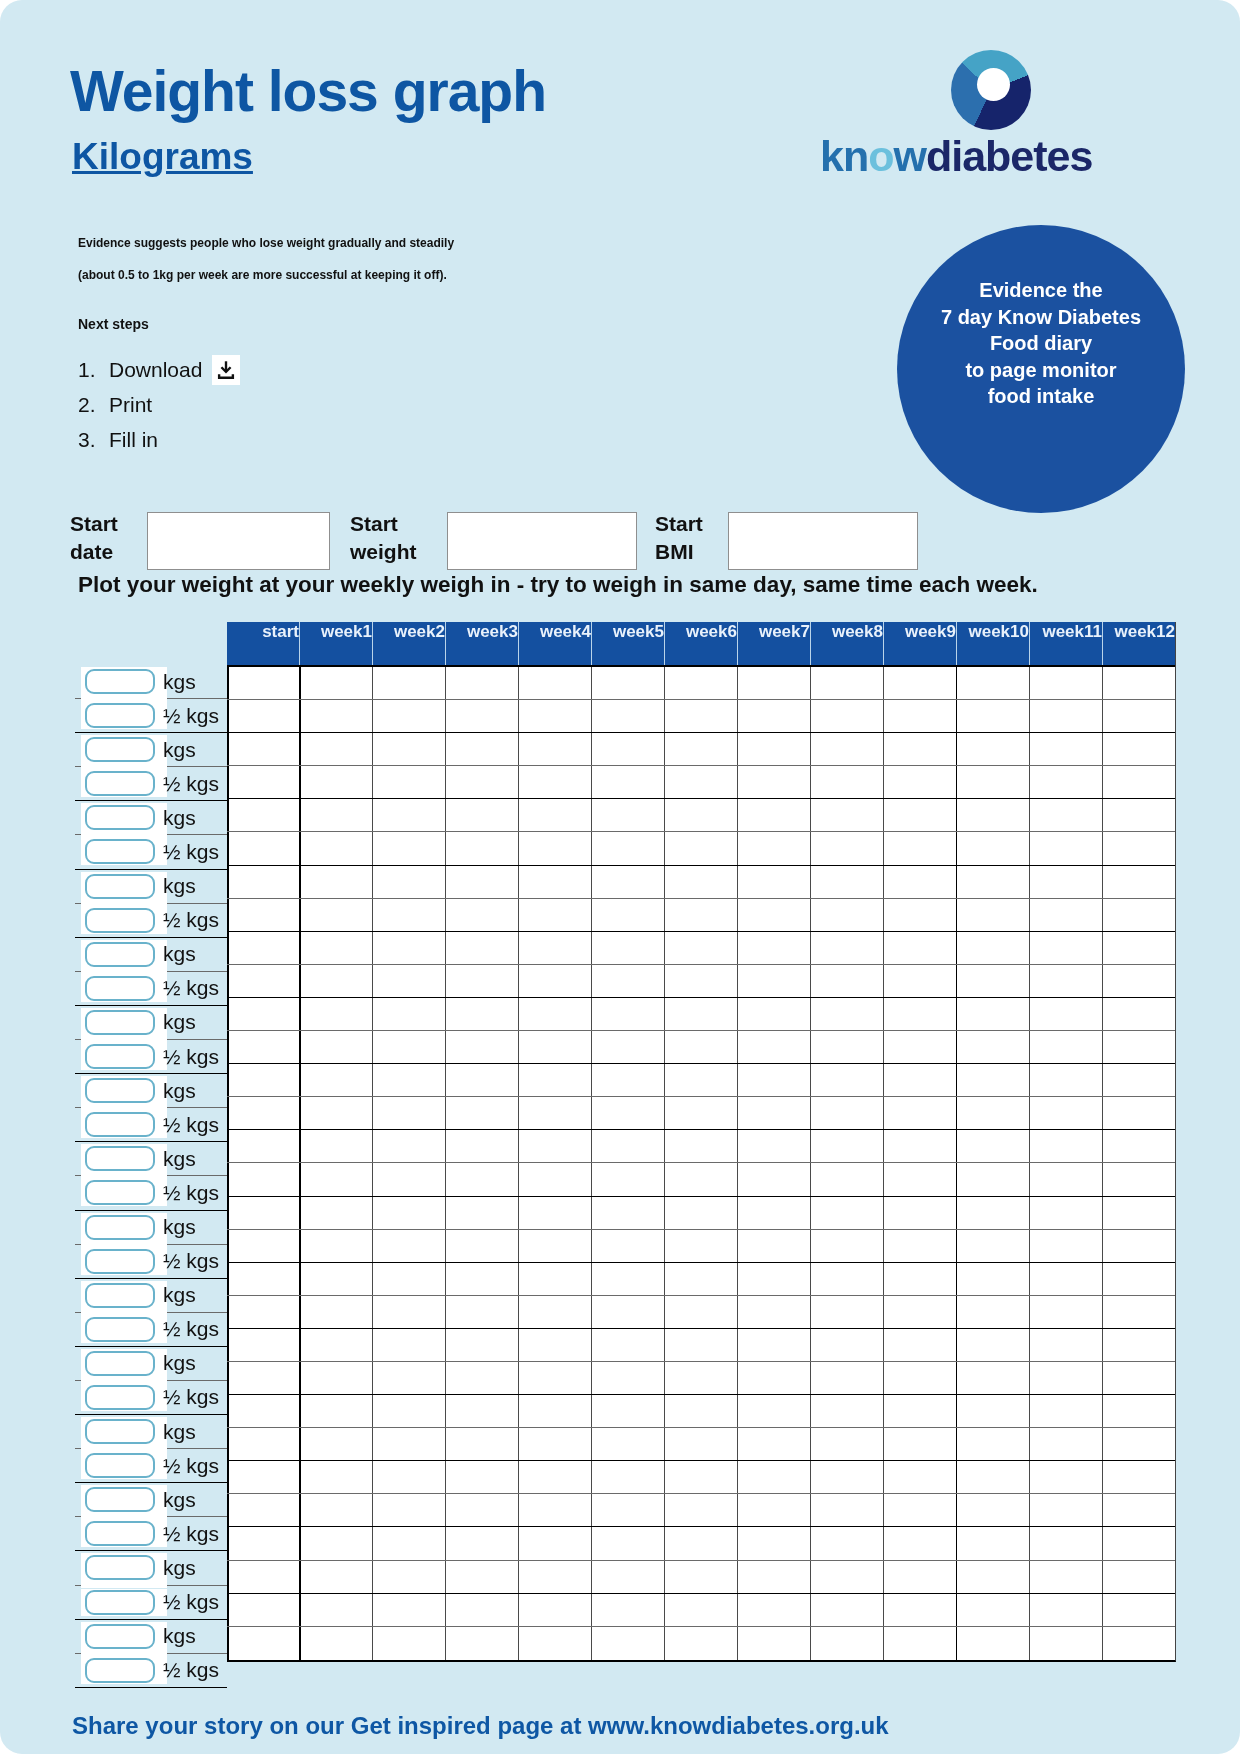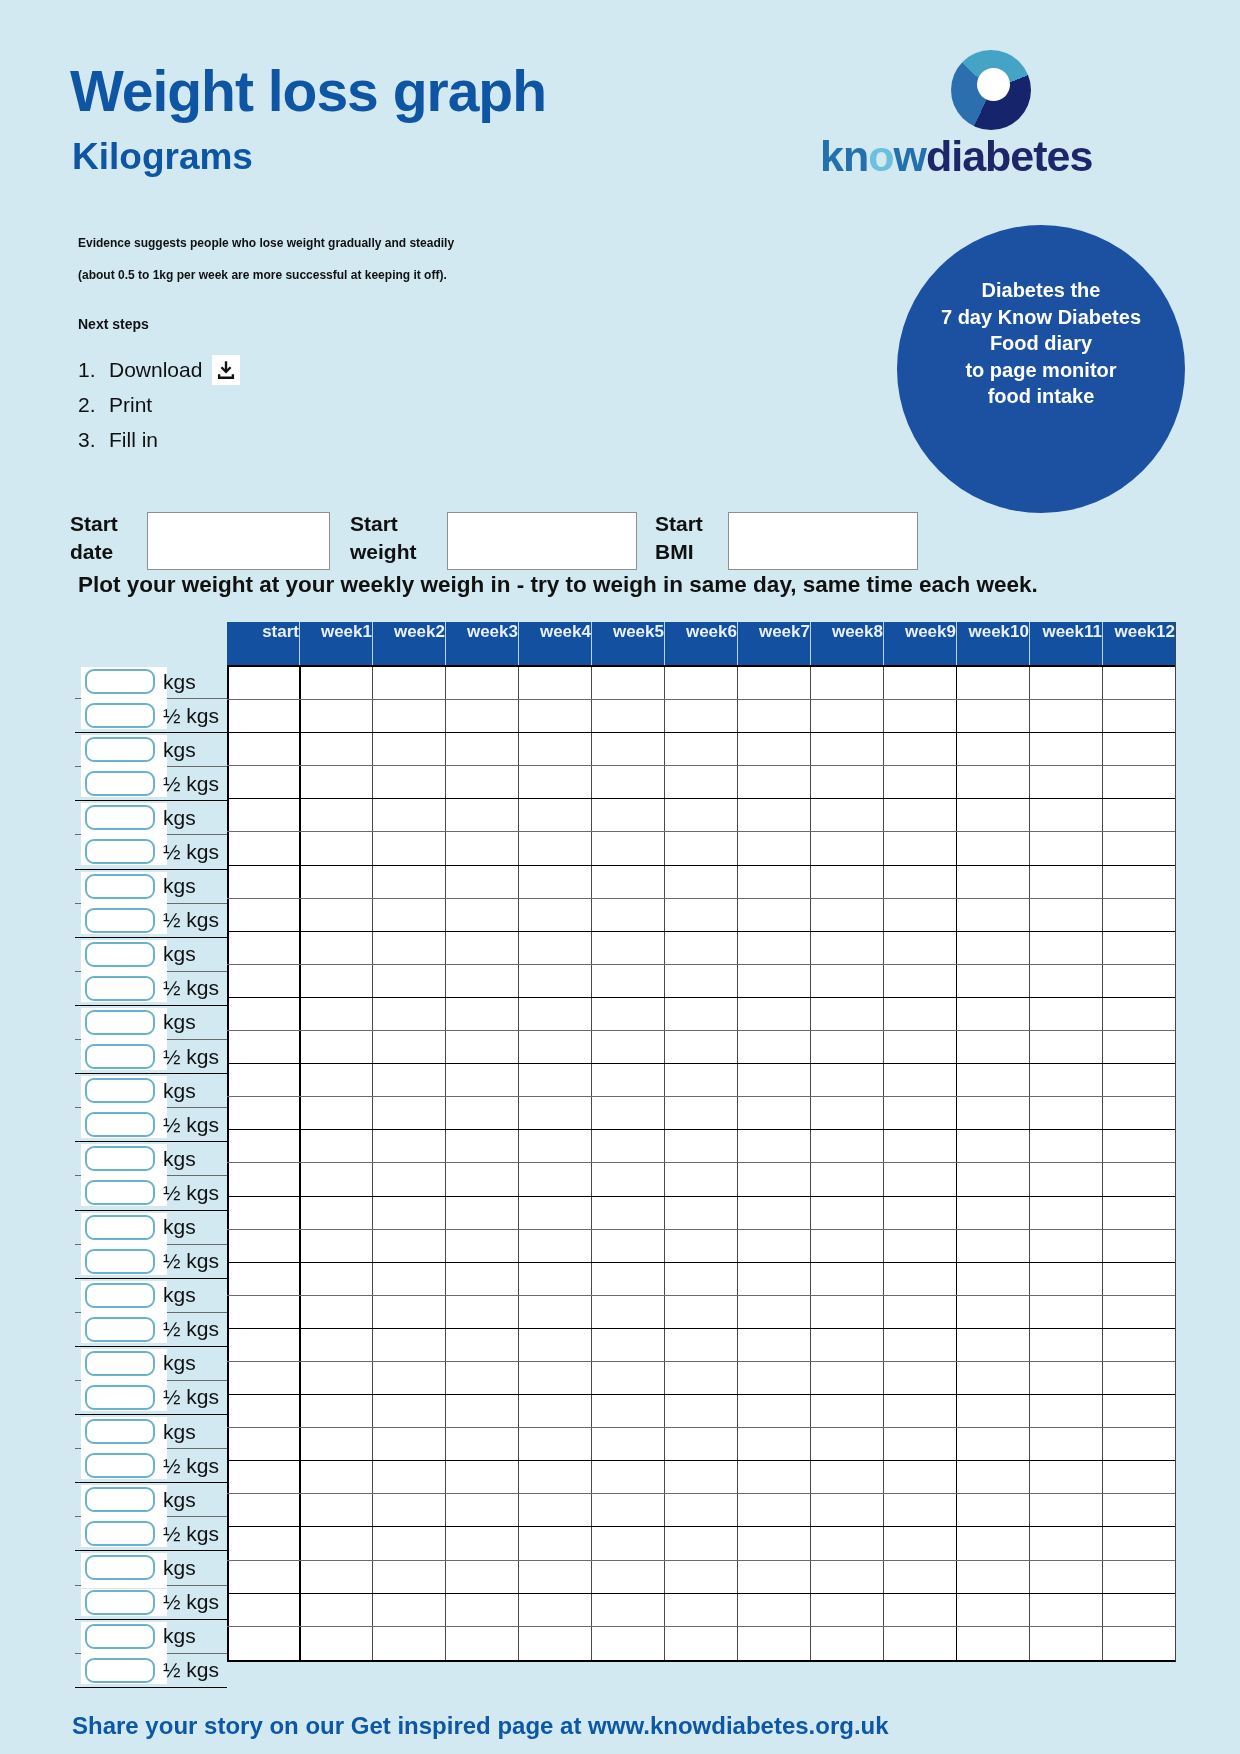--- a/index.html
+++ b/index.html
@@ -1,20 +1,20 @@
 <!DOCTYPE html>
 <html><head>
 <meta charset="utf-8">
 <style>
   html,body{margin:0;padding:0;}
   .page{position:relative;width:1240px;height:1754px;background:#d2e9f2;overflow:hidden;
-        font-family:"Liberation Sans",sans-serif;color:#111;}
+        font-family:"Liberation Sans",sans-serif;color:#111;border-radius:22px;}
 
   .title{position:absolute;left:70px;top:58px;font-size:57px;font-weight:bold;color:#0e56a3;letter-spacing:-1px;}
-  .subtitle{position:absolute;left:72px;top:136px;font-size:37px;font-weight:bold;color:#0e56a3;}
+  .subtitle{position:absolute;left:72px;top:136px;font-size:37px;font-weight:bold;color:#0e56a3;text-decoration:underline;}
 
   
   .swirl{position:absolute;left:951px;top:50px;width:80px;height:80px;border-radius:50%;
          background:conic-gradient(from 205deg,#2c6fae 0 30%,#45a3c6 30% 62%,#16246b 62% 100%);}
   .swirl::after{content:"";position:absolute;left:26px;top:18px;width:33px;height:33px;border-radius:50%;background:#fff;}
   .logo-text{position:absolute;left:820px;top:132px;font-size:43px;font-weight:bold;letter-spacing:-1px;}
   .lg-b{color:#2470ad}.lg-o{color:#6cc0dd}.lg-n{color:#1b2768}
 
   .intro{position:absolute;left:78px;top:227px;font-size:12px;font-weight:bold;line-height:32px;}
 
@@ -102,21 +102,21 @@
         <span>Print</span>
       </div>
       <div class="step">
         <span class="num">3.</span>
         <span>Fill in</span>
       </div>
     </div>
 
   <div class="plateau">
     <div class="pl">
-        <div>Diabetes the</div>
+        <div>Evidence the</div>
         <div>7 day Know Diabetes</div>
         <div>Food diary</div>
         <div>to page monitor</div>
         <div>food intake</div>
       </div>
   </div>
 
   <div class="sf-label" style="left:70px">
     <span>Start</span><br><span>date</span>
   </div>

